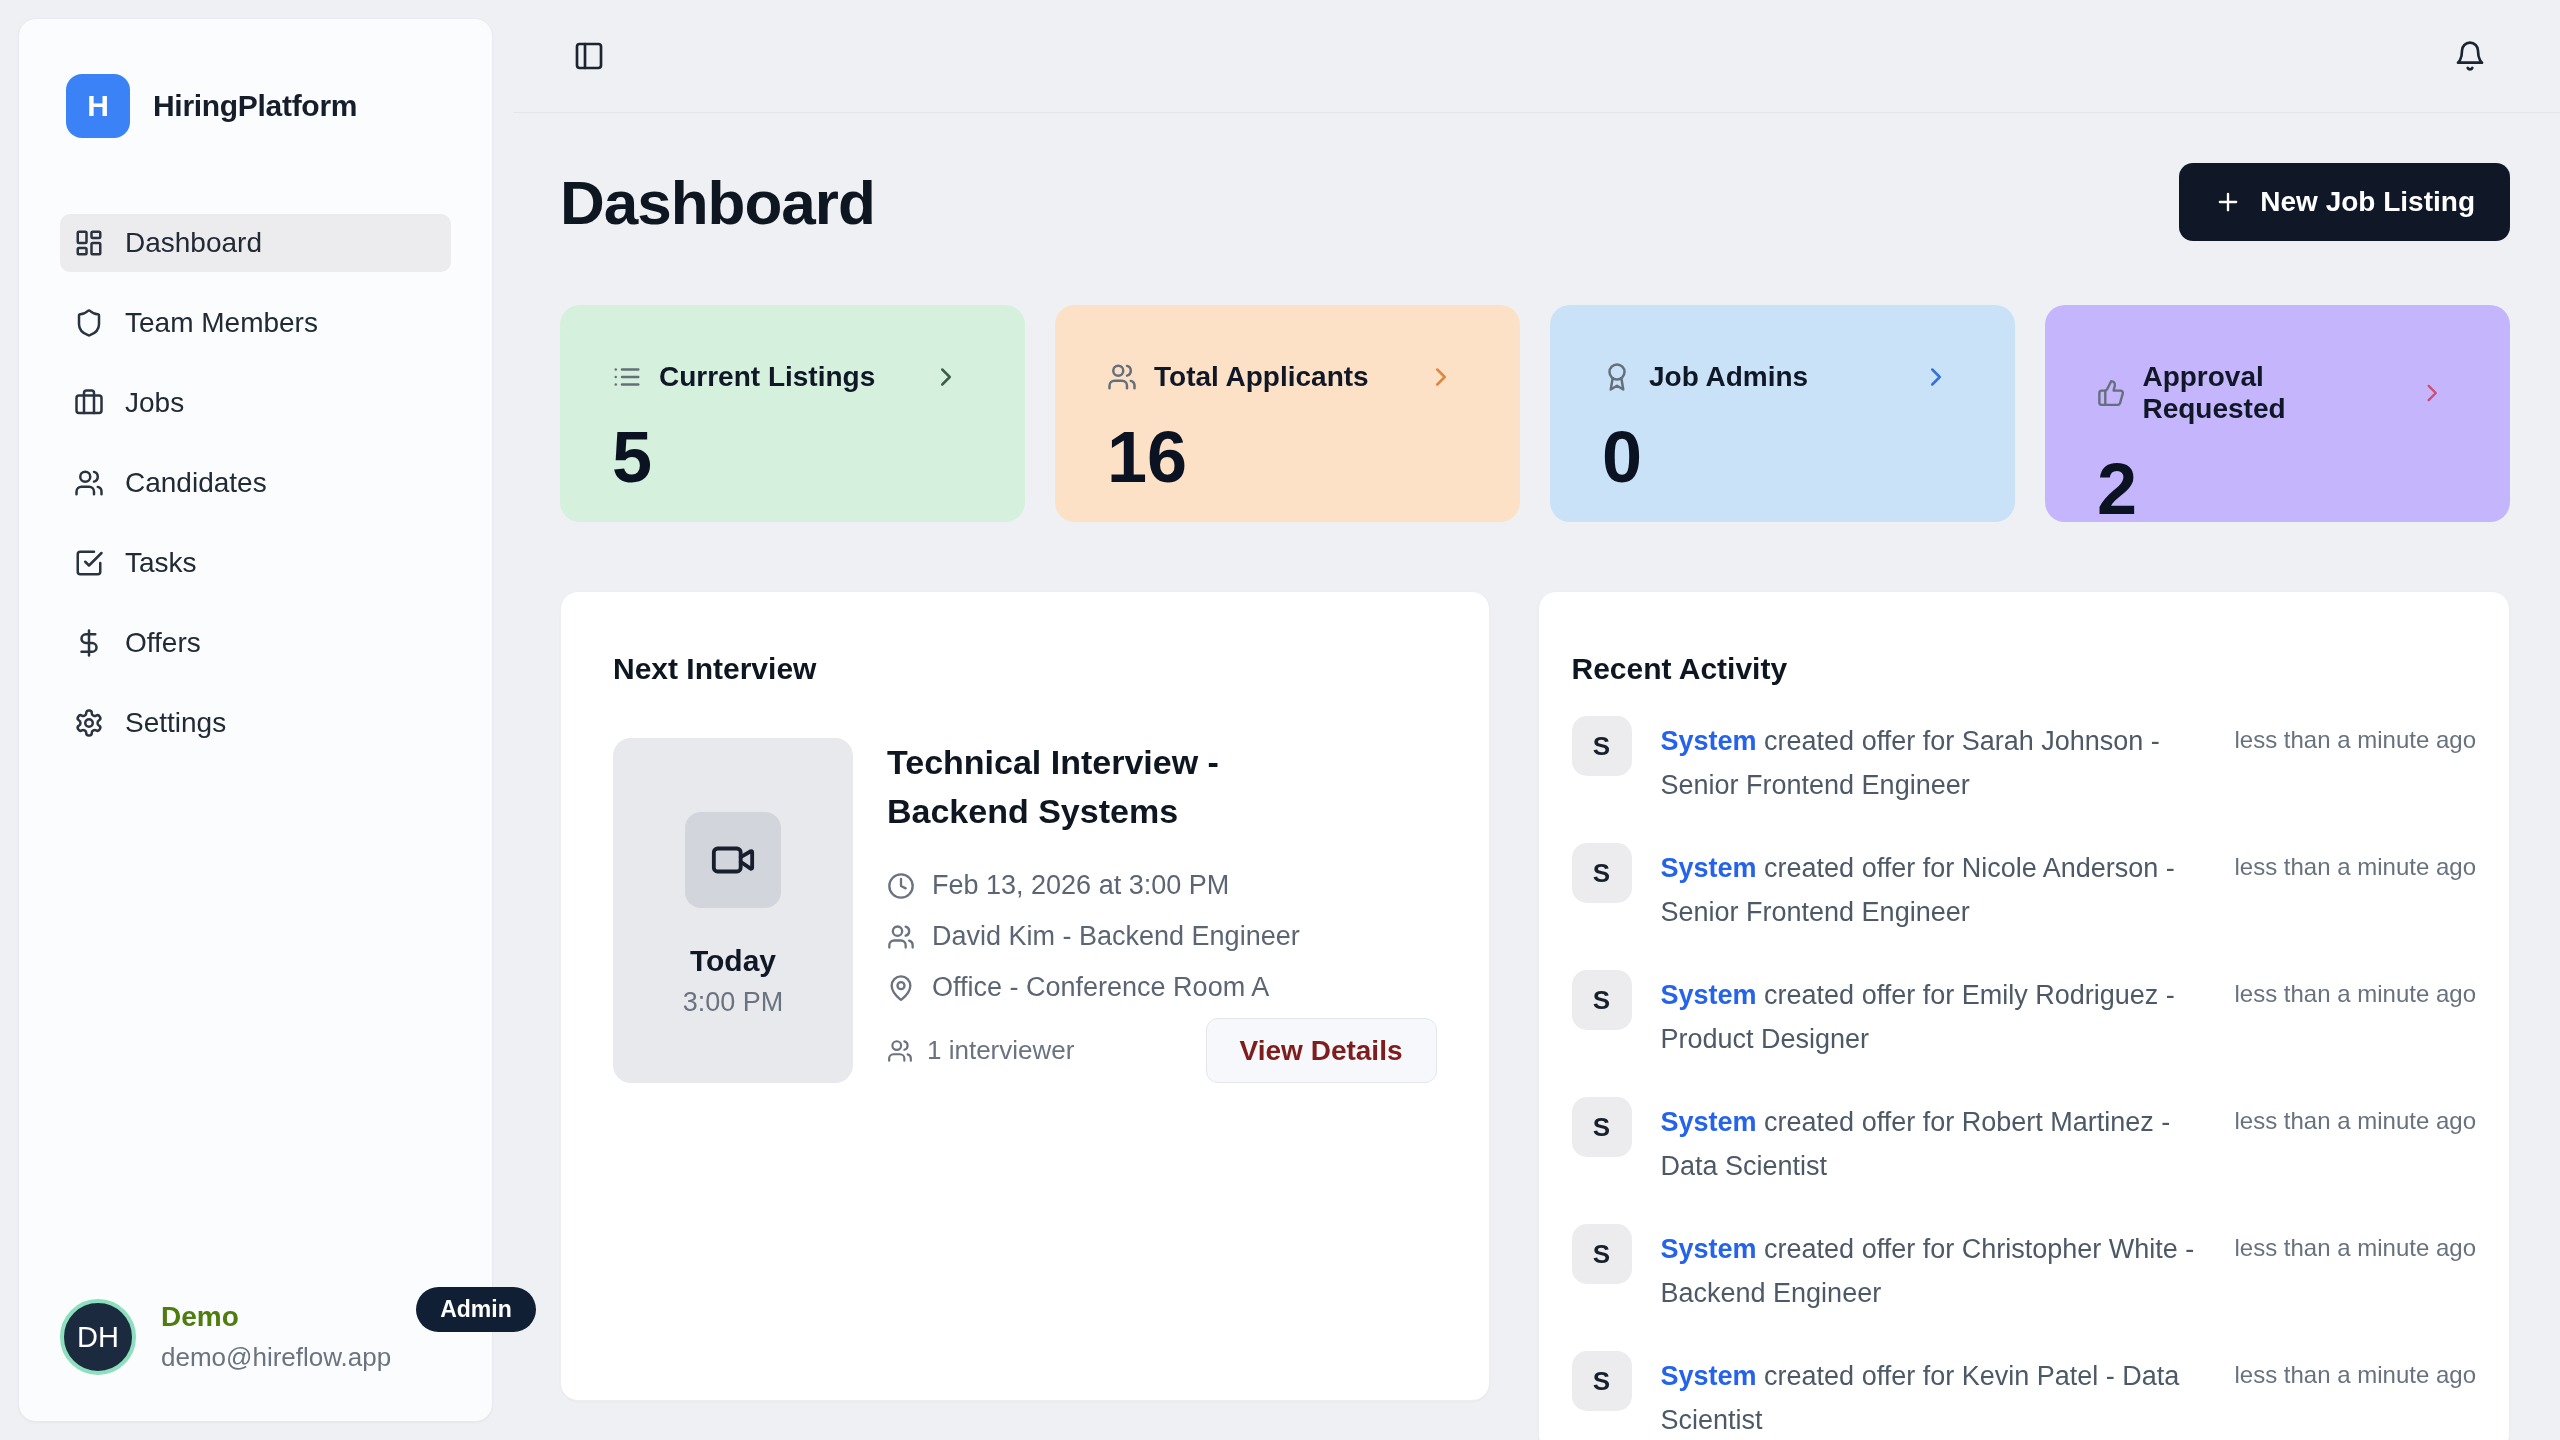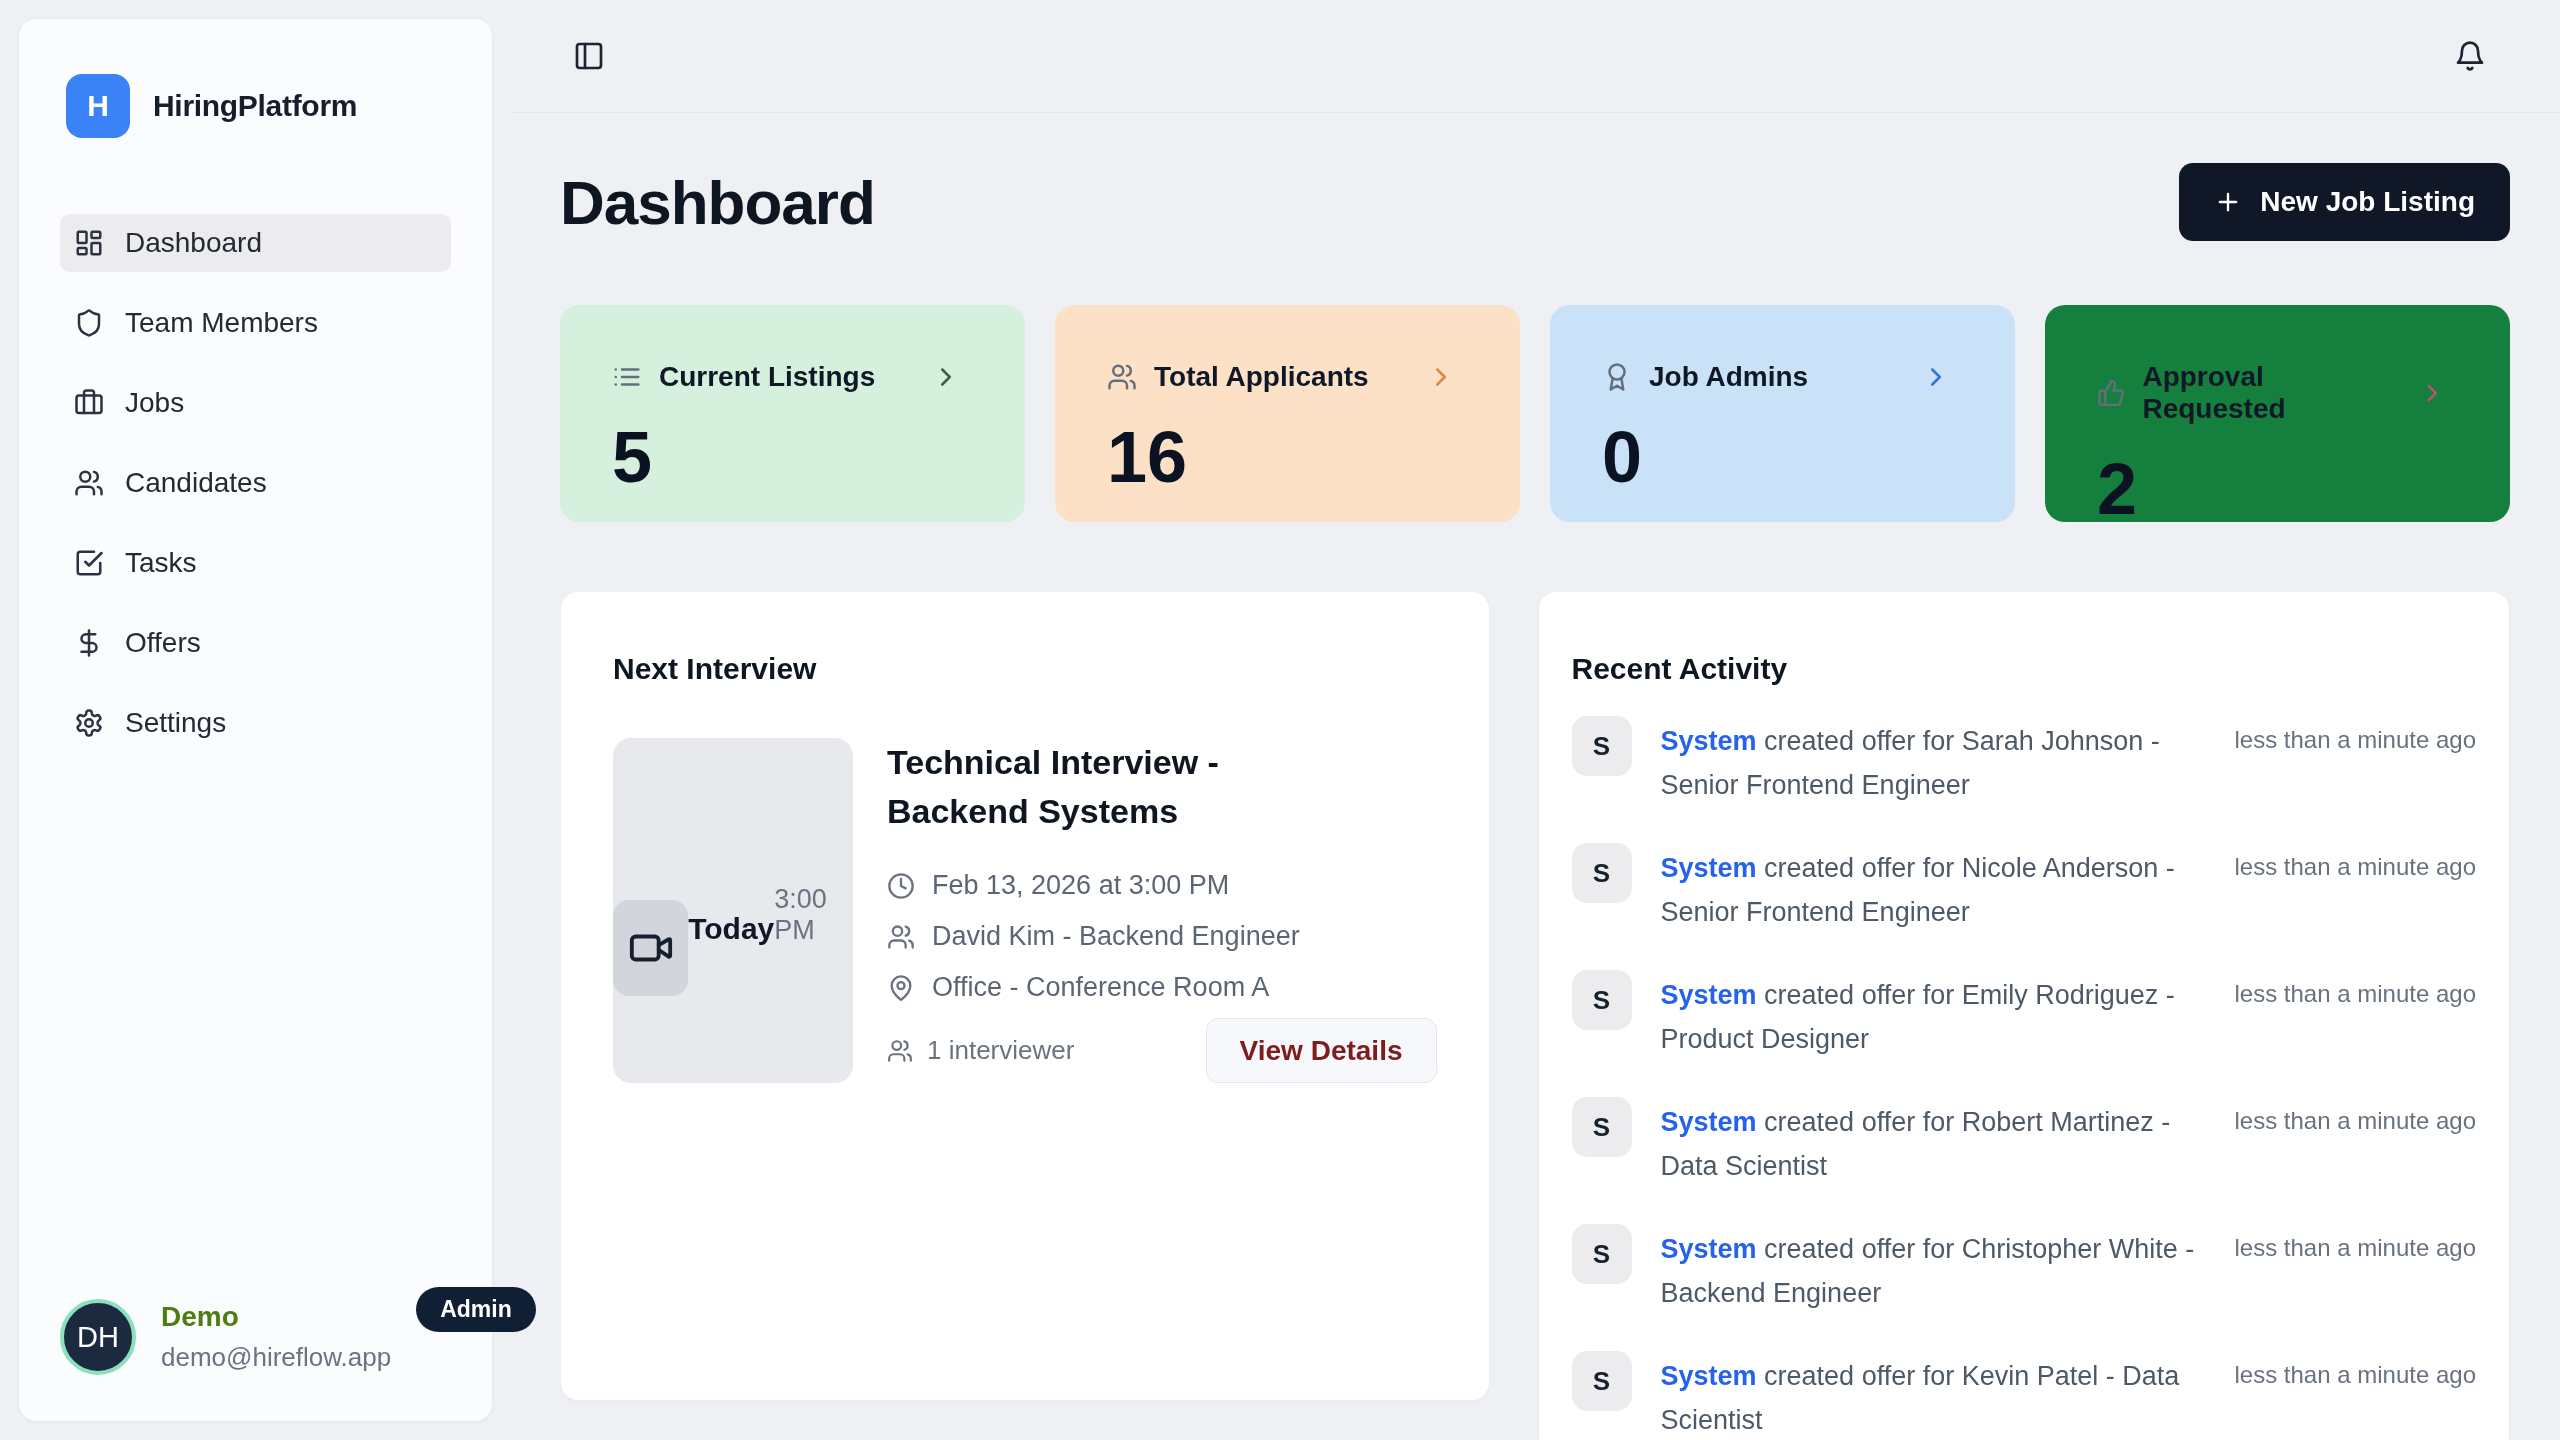--- a/index.html
+++ b/index.html
@@ -85,36 +85,36 @@
   .stat-head .stat-icon { width:30px; height:30px; color:#656f7b; }
   .stat-label { font-size:28px; font-weight:600; color:#101828; }
   .stat-chevron { width:30px; height:30px; margin-left:auto; }
   .stat-value { margin-top:28px; font-size:72px; font-weight:800; line-height:1; color:#0b1322; }
   .stat-card[data-variant="green"]  { background:#d5f0dc; }
   .stat-card[data-variant="green"]  .stat-chevron { color:#3b5f48; }
   .stat-card[data-variant="orange"] { background:#fce1c7; }
   .stat-card[data-variant="orange"] .stat-chevron { color:#dd8743; }
   .stat-card[data-variant="blue"]   { background:#c9e2f8; }
   .stat-card[data-variant="blue"]   .stat-chevron { color:#3472d8; }
-  .stat-card[data-variant="pink"]   { background:#15803d; }
+  .stat-card[data-variant="pink"]   { background:#c4b5fd; }
   .stat-card[data-variant="pink"]   .stat-chevron { color:#d14b72; }
 
   
   .panels { margin-top:69px; display:flex; gap:48px; align-items:flex-start; }
   .panel {
     background:#ffffff; border-radius:18px; border:1px solid #eceef2;
     box-shadow:0 1px 2px rgba(16,24,40,.03);
   }
   .panel-title { font-size:30px; font-weight:700; color:#0e1622; }
 
   .interview-card { width:952px; height:810px; padding:60px 52px 0 52px; }
   .interview-body { display:flex; gap:34px; margin-top:52px; }
   .interview-tile {
     width:240px; height:345px; background:#e7e9ed; border-radius:18px;
-    display:flex; align-items:center; flex:0 0 auto;
+    display:flex; flex-direction:column; align-items:center; flex:0 0 auto;
   }
   .tile-icon-box {
     width:96px; height:96px; margin-top:74px; background:#d2d5db; border-radius:16px;
     display:flex; align-items:center; justify-content:center;
   }
   .tile-icon-box .icon { width:46px; height:46px; color:#171f2e; }
   .tile-day { margin-top:36px; font-size:30px; font-weight:700; color:#101828; }
   .tile-time { margin-top:9px; font-size:27px; color:#6b7280; }
   .interview-details { flex:1; position:relative; min-height:345px; }
   .interview-title { font-size:34px; font-weight:700; line-height:49px; max-width:480px; color:#0e1622; }

